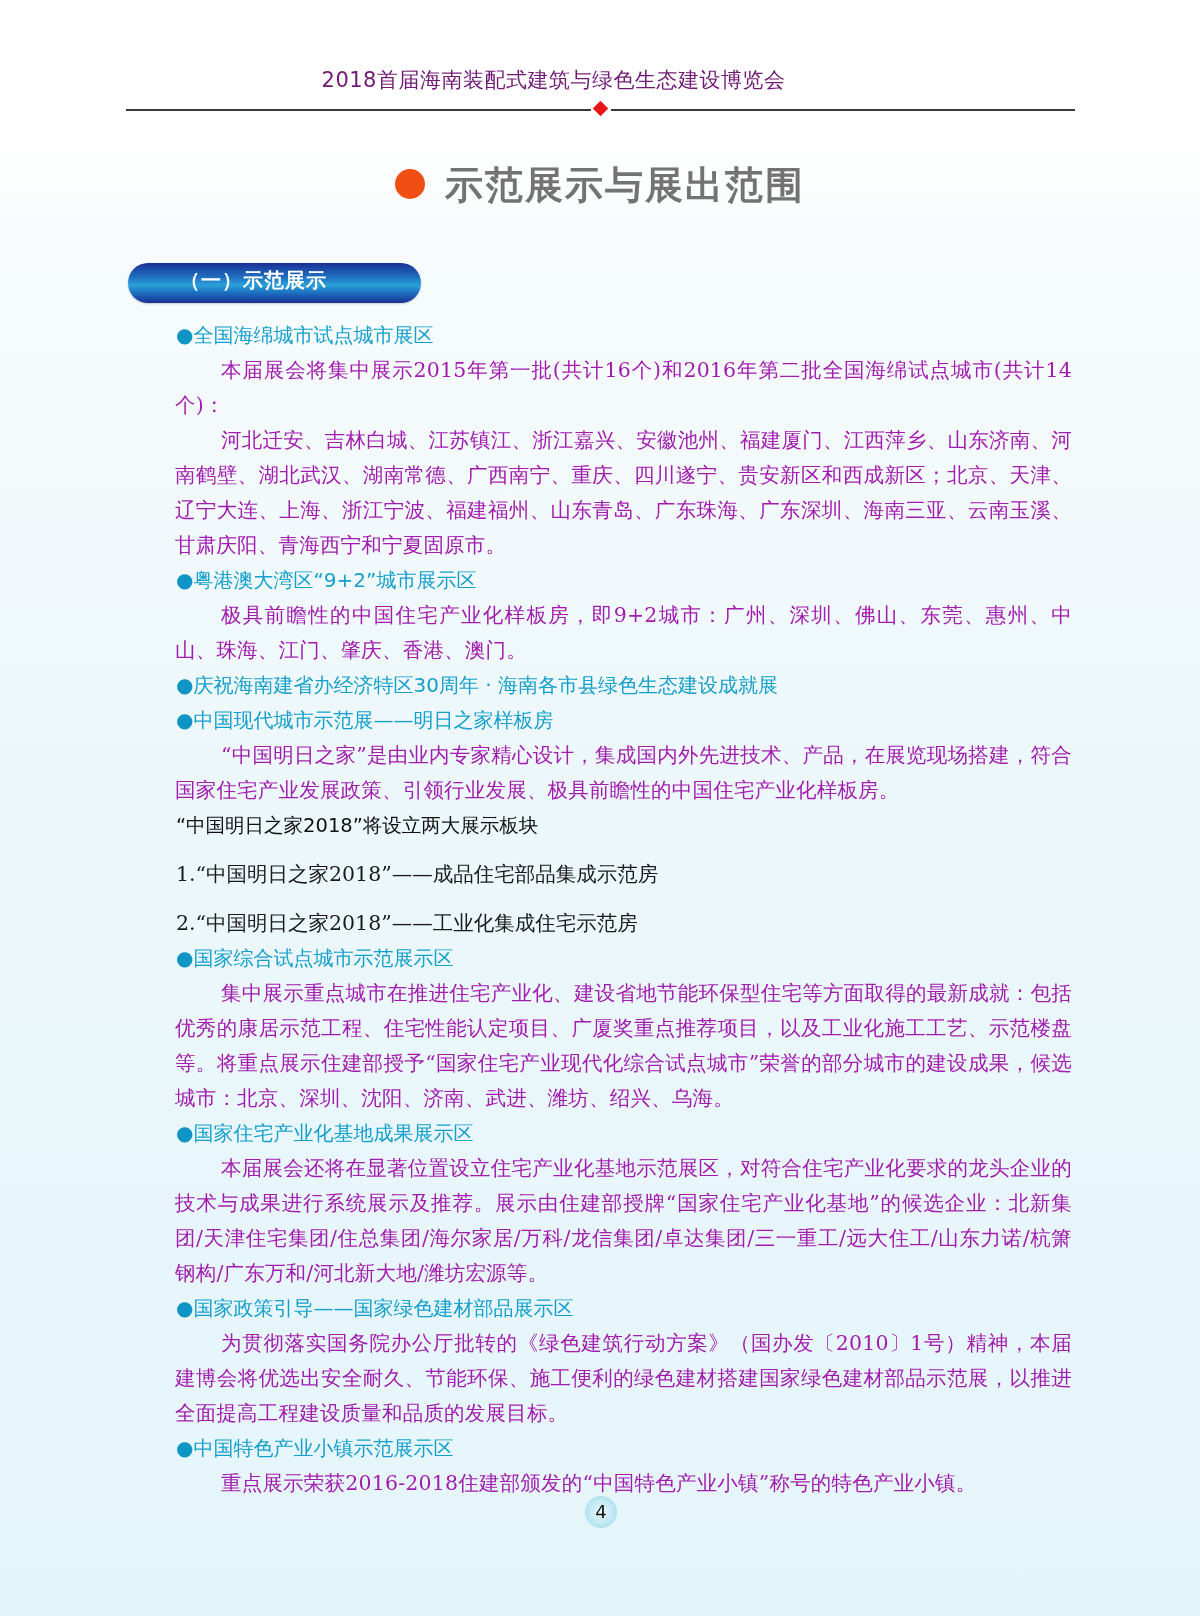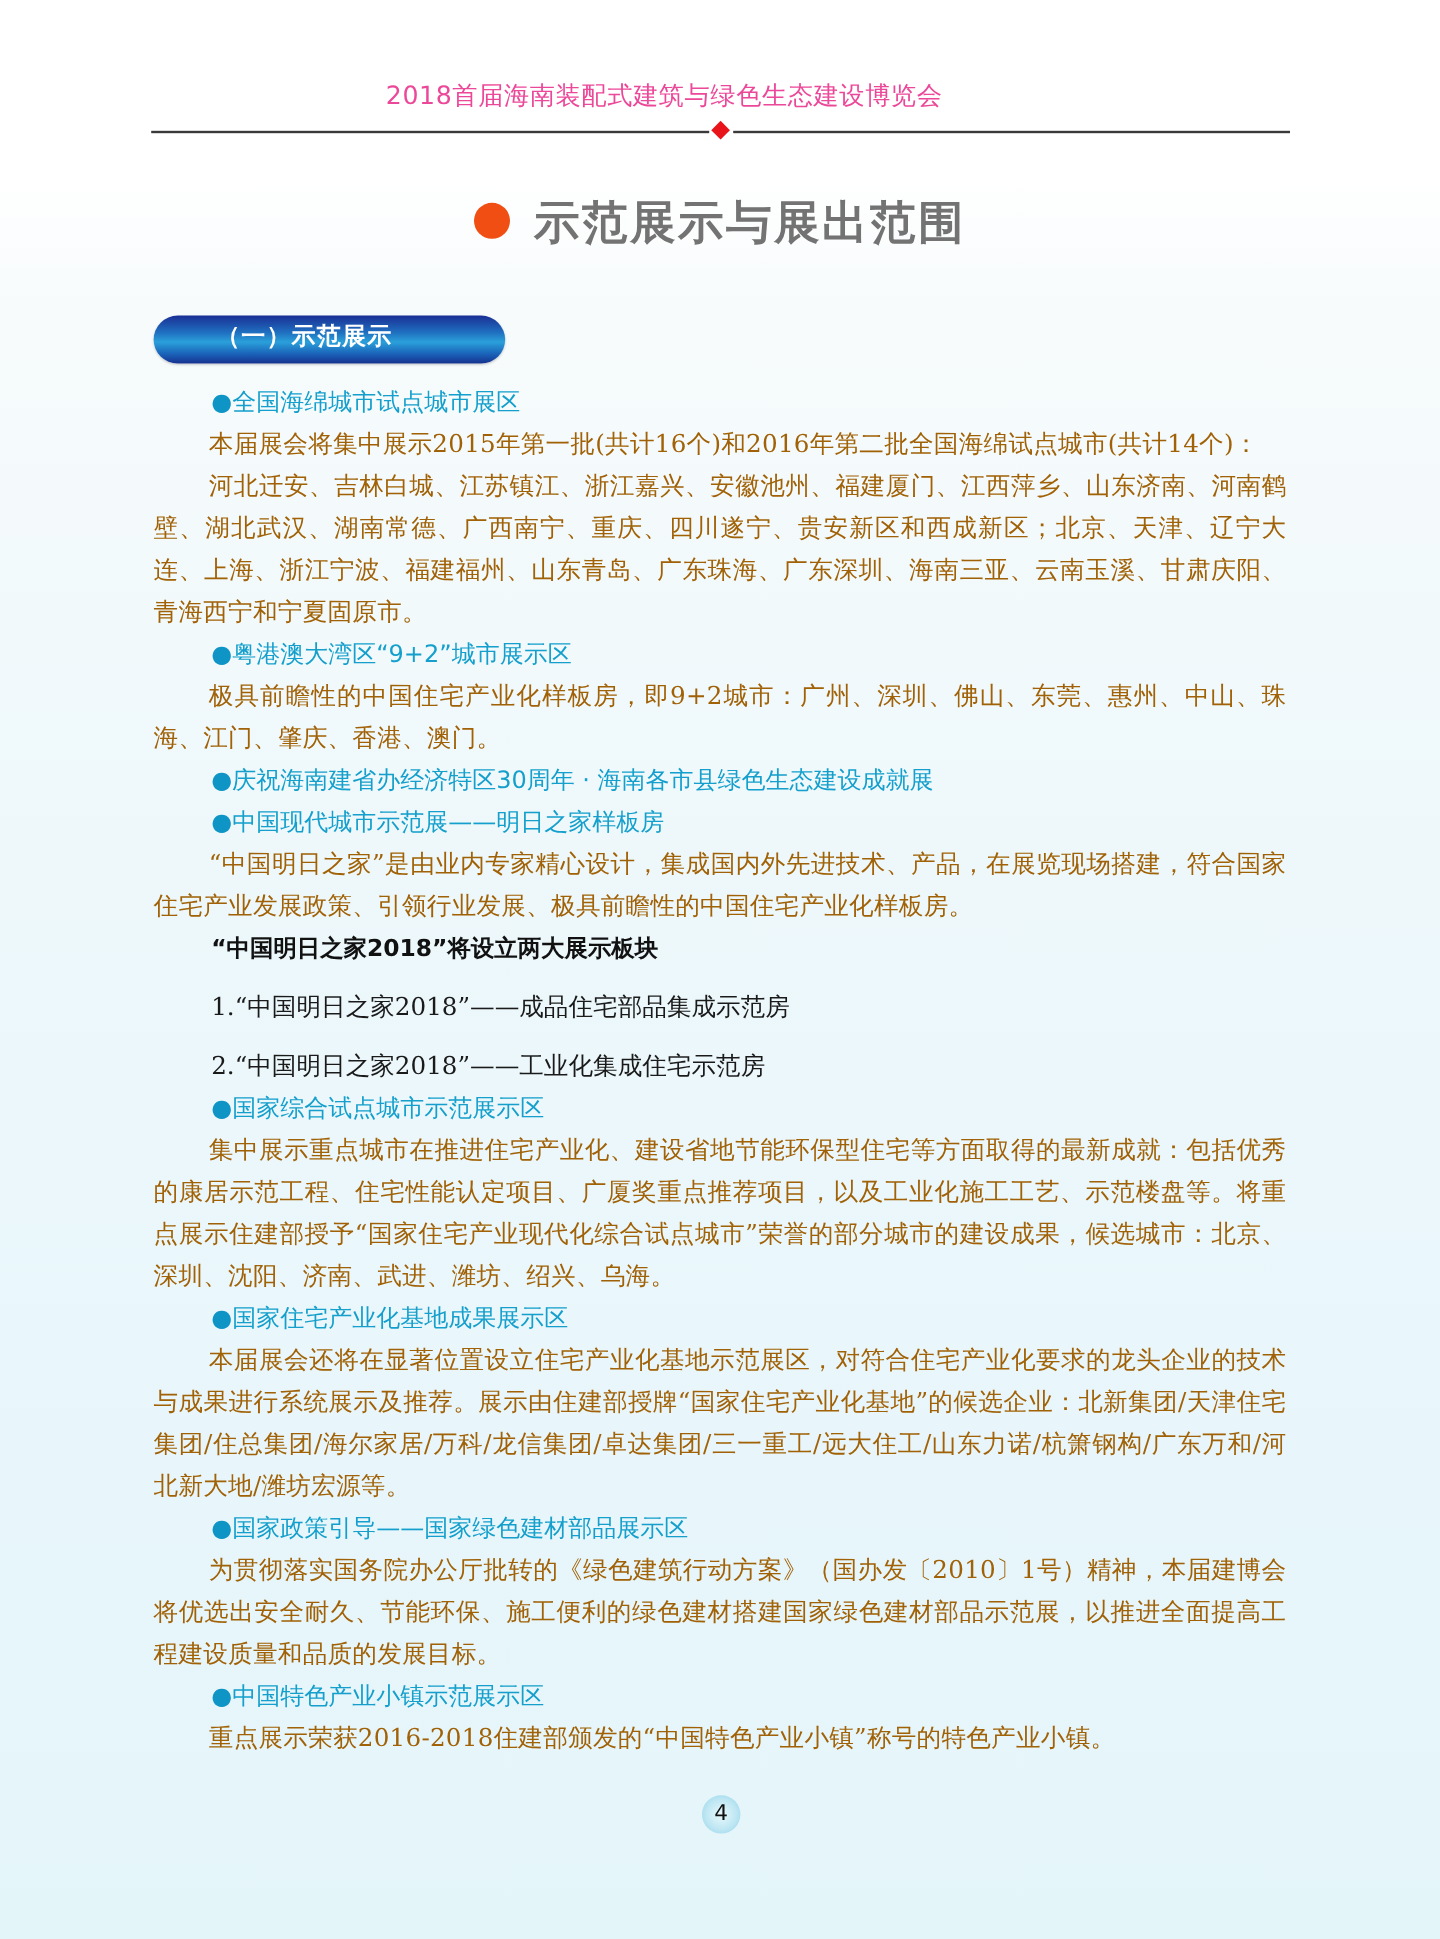--- a/index.html
+++ b/index.html
@@ -6,21 +6,21 @@
   body {
     width: 1200px; height: 1616px; overflow: hidden;
     background: linear-gradient(180deg, #ffffff 0px, #ffffff 140px, #f7fbfc 260px, #eef8fb 700px, #e8f6fb 1200px, #e4f5fa 1616px);
     font-family: "DejaVu Serif", "Liberation Serif", serif;
     color: #1a1a1a;
     position: relative;
   }
   .header-title {
     position: absolute; left: 0; top: 66px; width: 1107px; text-align: center;
     font-family: "DejaVu Sans", "Liberation Sans", sans-serif;
-    font-size: 21px; color: #ec4899; letter-spacing: 0.5px;
+    font-size: 21px; color: #701a75; letter-spacing: 0.5px;
   }
   .header-rule {
     position: absolute; top: 109px; height: 2px; background: #3a3a3a;
   }
   .header-rule.left { left: 126px; width: 465px; }
   .header-rule.right { left: 611px; width: 464px; }
   .diamond {
     position: absolute; left: 595px; top: 103px; width: 11px; height: 11px;
     background: #e8141a; transform: rotate(45deg);
   }
@@ -49,27 +49,28 @@
     font-size: 20.5px; line-height: 35px;
   }
   .h-item {
     padding-left: 48px;
     font-family: "DejaVu Sans", "Liberation Sans", sans-serif;
     font-size: 20px; color: #149fcc; line-height: 35px;
     white-space: nowrap;
   }
   .h-item .bullet { color: #0e95c6; }
   .para {
-    text-indent: 46px; text-align: justify; color: #a16207;
+    text-indent: 46px; text-align: justify; color: #a21caf;
     letter-spacing: 0.2px;
+    margin-left: 47px;
   }
   .bold-line {
     padding-left: 48px;
     font-family: "DejaVu Sans", "Liberation Sans", sans-serif;
-    font-weight: bold; font-size: 19.5px; color: #111;
+    font-weight: normal; font-size: 19.5px; color: #111;
   }
   .list-line { padding-left: 48px; color: #1a1a1a; margin-top: 14px; }
   .page-number {
     position: absolute; left: 585px; top: 1496px; width: 32px; height: 32px; border-radius: 50%;
     background: radial-gradient(circle at 50% 50%, #e9f8fc 0%, #bfe7f3 55%, #8fd2ea 100%);
     text-align: center; line-height: 32px;
     font-family: "DejaVu Sans", "Liberation Sans", sans-serif; font-size: 18px; color: #111;
   }
 </style>
 </head>

